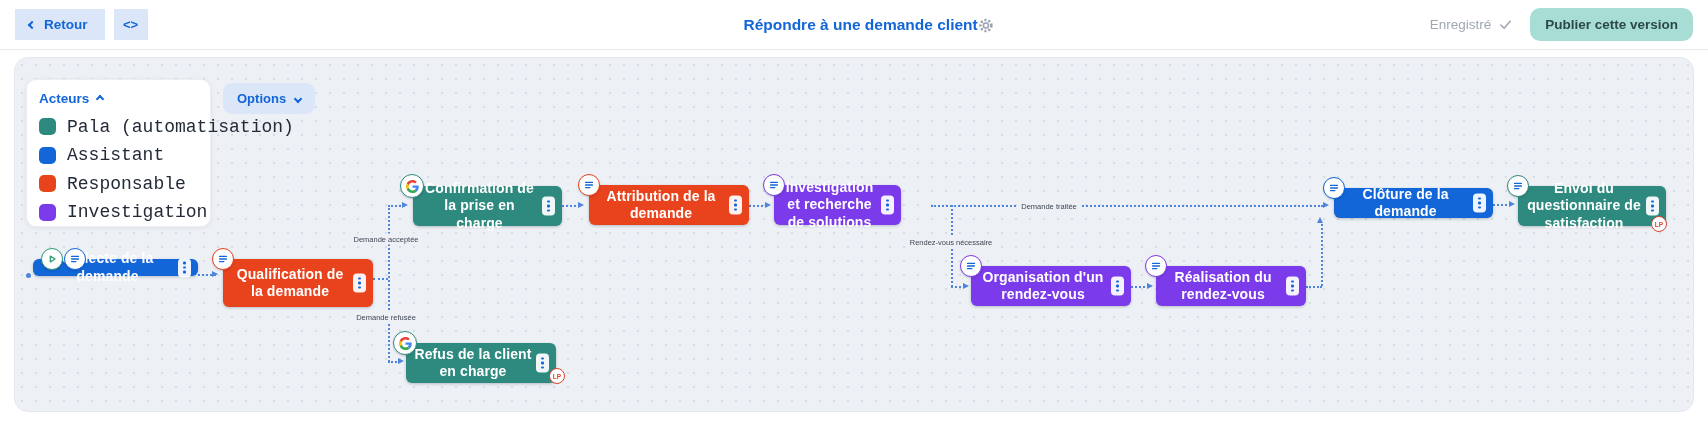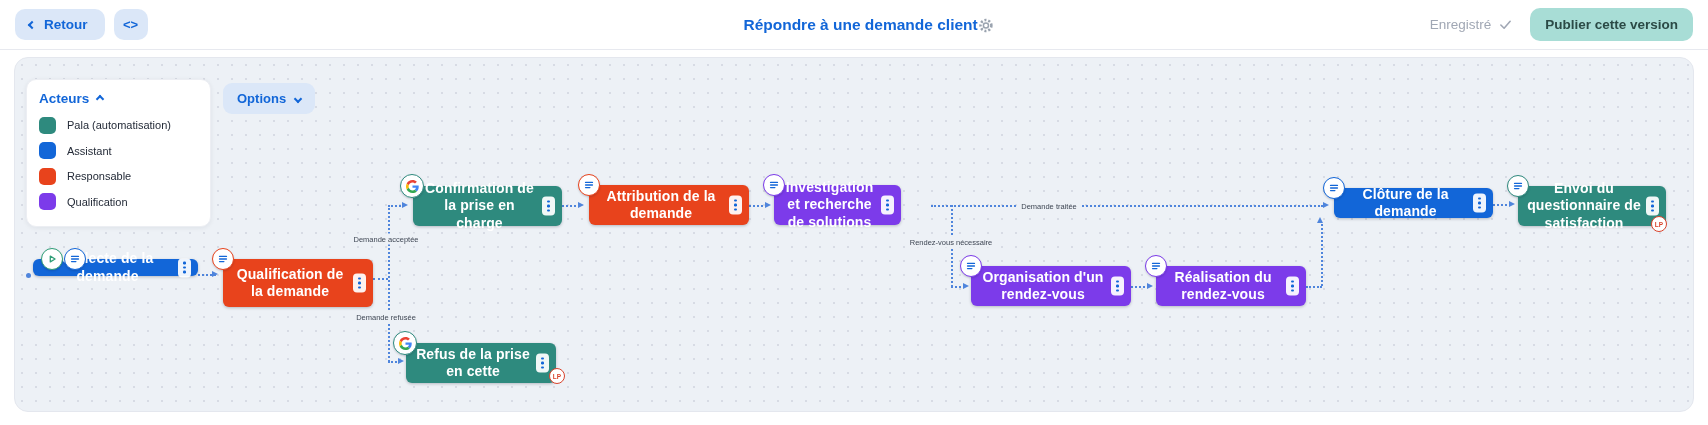--- a/index.html
+++ b/index.html
@@ -3,21 +3,21 @@
 <meta charset="utf-8">
 <style>
   * { margin:0; padding:0; box-sizing:border-box; }
   html,body { width:1708px; height:425px; background:#fff; overflow:hidden;
               font-family:"Liberation Sans", sans-serif; position:relative; }
 
   
   .header { position:absolute; left:0; top:0; width:1708px; height:50px; background:#fff;
             border-bottom:1px solid #e7e9ef; display:flex; align-items:center; padding:0 15px; z-index:10; }
   .hbtn { display:inline-flex; align-items:center; gap:9px; background:#dbe7f8; color:#1266d8;
-          border:none; border-radius:10px; font-weight:700; font-size:13.5px; cursor:pointer;
+          border:none; border-radius:0; font-weight:700; font-size:13.5px; cursor:pointer;
           font-family:"Liberation Sans", sans-serif; }
   .back-btn { padding:8px 17px 8px 14px; }
   .code-btn { margin-left:9px; width:34px; height:31px; justify-content:center; font-size:13px; letter-spacing:0; }
   .chev { display:inline-block; width:6px; height:6px; border-left:2.2px solid currentColor;
           border-bottom:2.2px solid currentColor; transform:rotate(45deg); }
   .chev-up { border-left:none; border-top:2px solid currentColor; border-right:2px solid currentColor;
              transform:rotate(-45deg); width:6px; height:6px; }
   .chev-down { border-left:none; border-bottom:2px solid currentColor; border-right:2px solid currentColor;
                transform:rotate(45deg); width:6px; height:6px; }
   .title-wrap { position:absolute; left:50%; top:0; height:50px; transform:translateX(-44%);
@@ -35,21 +35,21 @@
             background-size:14px 14px; }
 
   
   .legend { position:absolute; left:11px; top:21px; width:185px; height:148px; background:#fff;
             border:1px solid #eceef3; border-radius:10px; box-shadow:0 1px 5px rgba(16,24,40,.07);
             padding:9px 12px; z-index:6; }
   .legend-title { color:#1266d8; font-size:13.5px; font-weight:600; display:flex; align-items:center; gap:8px;
                   cursor:pointer; background:none; border:none; font-family:"Liberation Sans", sans-serif; padding:2px 0; }
   .legend-item { display:flex; align-items:center; gap:11px; margin-top:8.5px; }
   .swatch { width:17px; height:17px; border-radius:5px; flex:none; }
-  .legend-label { font-size:11px; color:#242b38; white-space:nowrap; }
+  .legend-label { font-size:18px; color:#242b38; white-space:nowrap;font-family:Liberation Mono, monospace; }
 
   
   .options-btn { position:absolute; left:208px; top:25px; display:inline-flex; align-items:center; gap:9px;
                  background:#dbe7f8; color:#1266d8; border:none; border-radius:9px; padding:8px 14px;
                  font-weight:700; font-size:13px; cursor:pointer; z-index:6;
                  font-family:"Liberation Sans", sans-serif; }
 
   
   .node { position:absolute; border-radius:6px; color:#fff; display:flex; align-items:center;
           justify-content:center; text-align:center; padding:3px 24px 3px 8px;
@@ -127,21 +127,21 @@
     <div class="legend-item">
       <span class="swatch" style="background-color: rgb(18, 102, 216);"></span>
       <span class="legend-label">Assistant</span>
     </div>
     <div class="legend-item">
       <span class="swatch" style="background-color: rgb(232, 67, 28);"></span>
       <span class="legend-label">Responsable</span>
     </div>
     <div class="legend-item">
       <span class="swatch" style="background-color: rgb(124, 59, 234);"></span>
-      <span class="legend-label">Qualification</span>
+      <span class="legend-label">Investigation</span>
     </div>
   </div>
 
   <button class="options-btn">
     <span>Options</span>
     <span class="chev-down"></span>
   </button>
 
   <span class="edge-dot" style="left:11px;top:215px;"></span>
   <div class="eh" style="left:183px;top:216px;width:18px;"></div>
@@ -236,21 +236,21 @@
       </svg>
     </button>
     <button class="kebab">
         <i></i>
         <i></i>
         <i></i>
       </button>
   </div>
 
   <div class="node" style="left: 391px; top: 285px; width: 150px; height: 40px; background-color: rgb(46, 138, 126);">
-    <span class="node-label">Refus de la prise en cette</span>
+    <span class="node-label">Refus de la client en charge</span>
     <button class="badge badge-g" style="left: -13px; top: -12px; border-color: rgb(46, 138, 126);">
       <svg width="13" height="13" viewBox="0 0 48 48">
         <path fill="#EA4335" d="M24 9.5c3.54 0 6.71 1.22 9.21 3.6l6.85-6.85C35.9 2.38 30.47 0 24 0 14.62 0 6.51 5.38 2.56 13.22l7.98 6.19C12.43 13.72 17.74 9.5 24 9.5z"></path>
         <path fill="#4285F4" d="M46.98 24.55c0-1.57-.15-3.09-.38-4.55H24v9.02h12.94c-.58 2.96-2.26 5.48-4.78 7.18l7.73 6c4.51-4.18 7.09-10.36 7.09-17.65z"></path>
         <path fill="#FBBC05" d="M10.53 28.59c-.48-1.45-.76-2.99-.76-4.59s.27-3.14.76-4.59l-7.98-6.19C.92 16.46 0 20.12 0 24c0 3.88.92 7.54 2.56 10.78l7.97-6.19z"></path>
         <path fill="#34A853" d="M24 48c6.48 0 11.93-2.13 15.89-5.81l-7.73-6c-2.15 1.45-4.92 2.3-8.16 2.3-6.26 0-11.57-4.22-13.47-9.91l-7.98 6.19C6.51 42.62 14.62 48 24 48z"></path>
       </svg>
     </button>
     <button class="kebab">
         <i></i>

